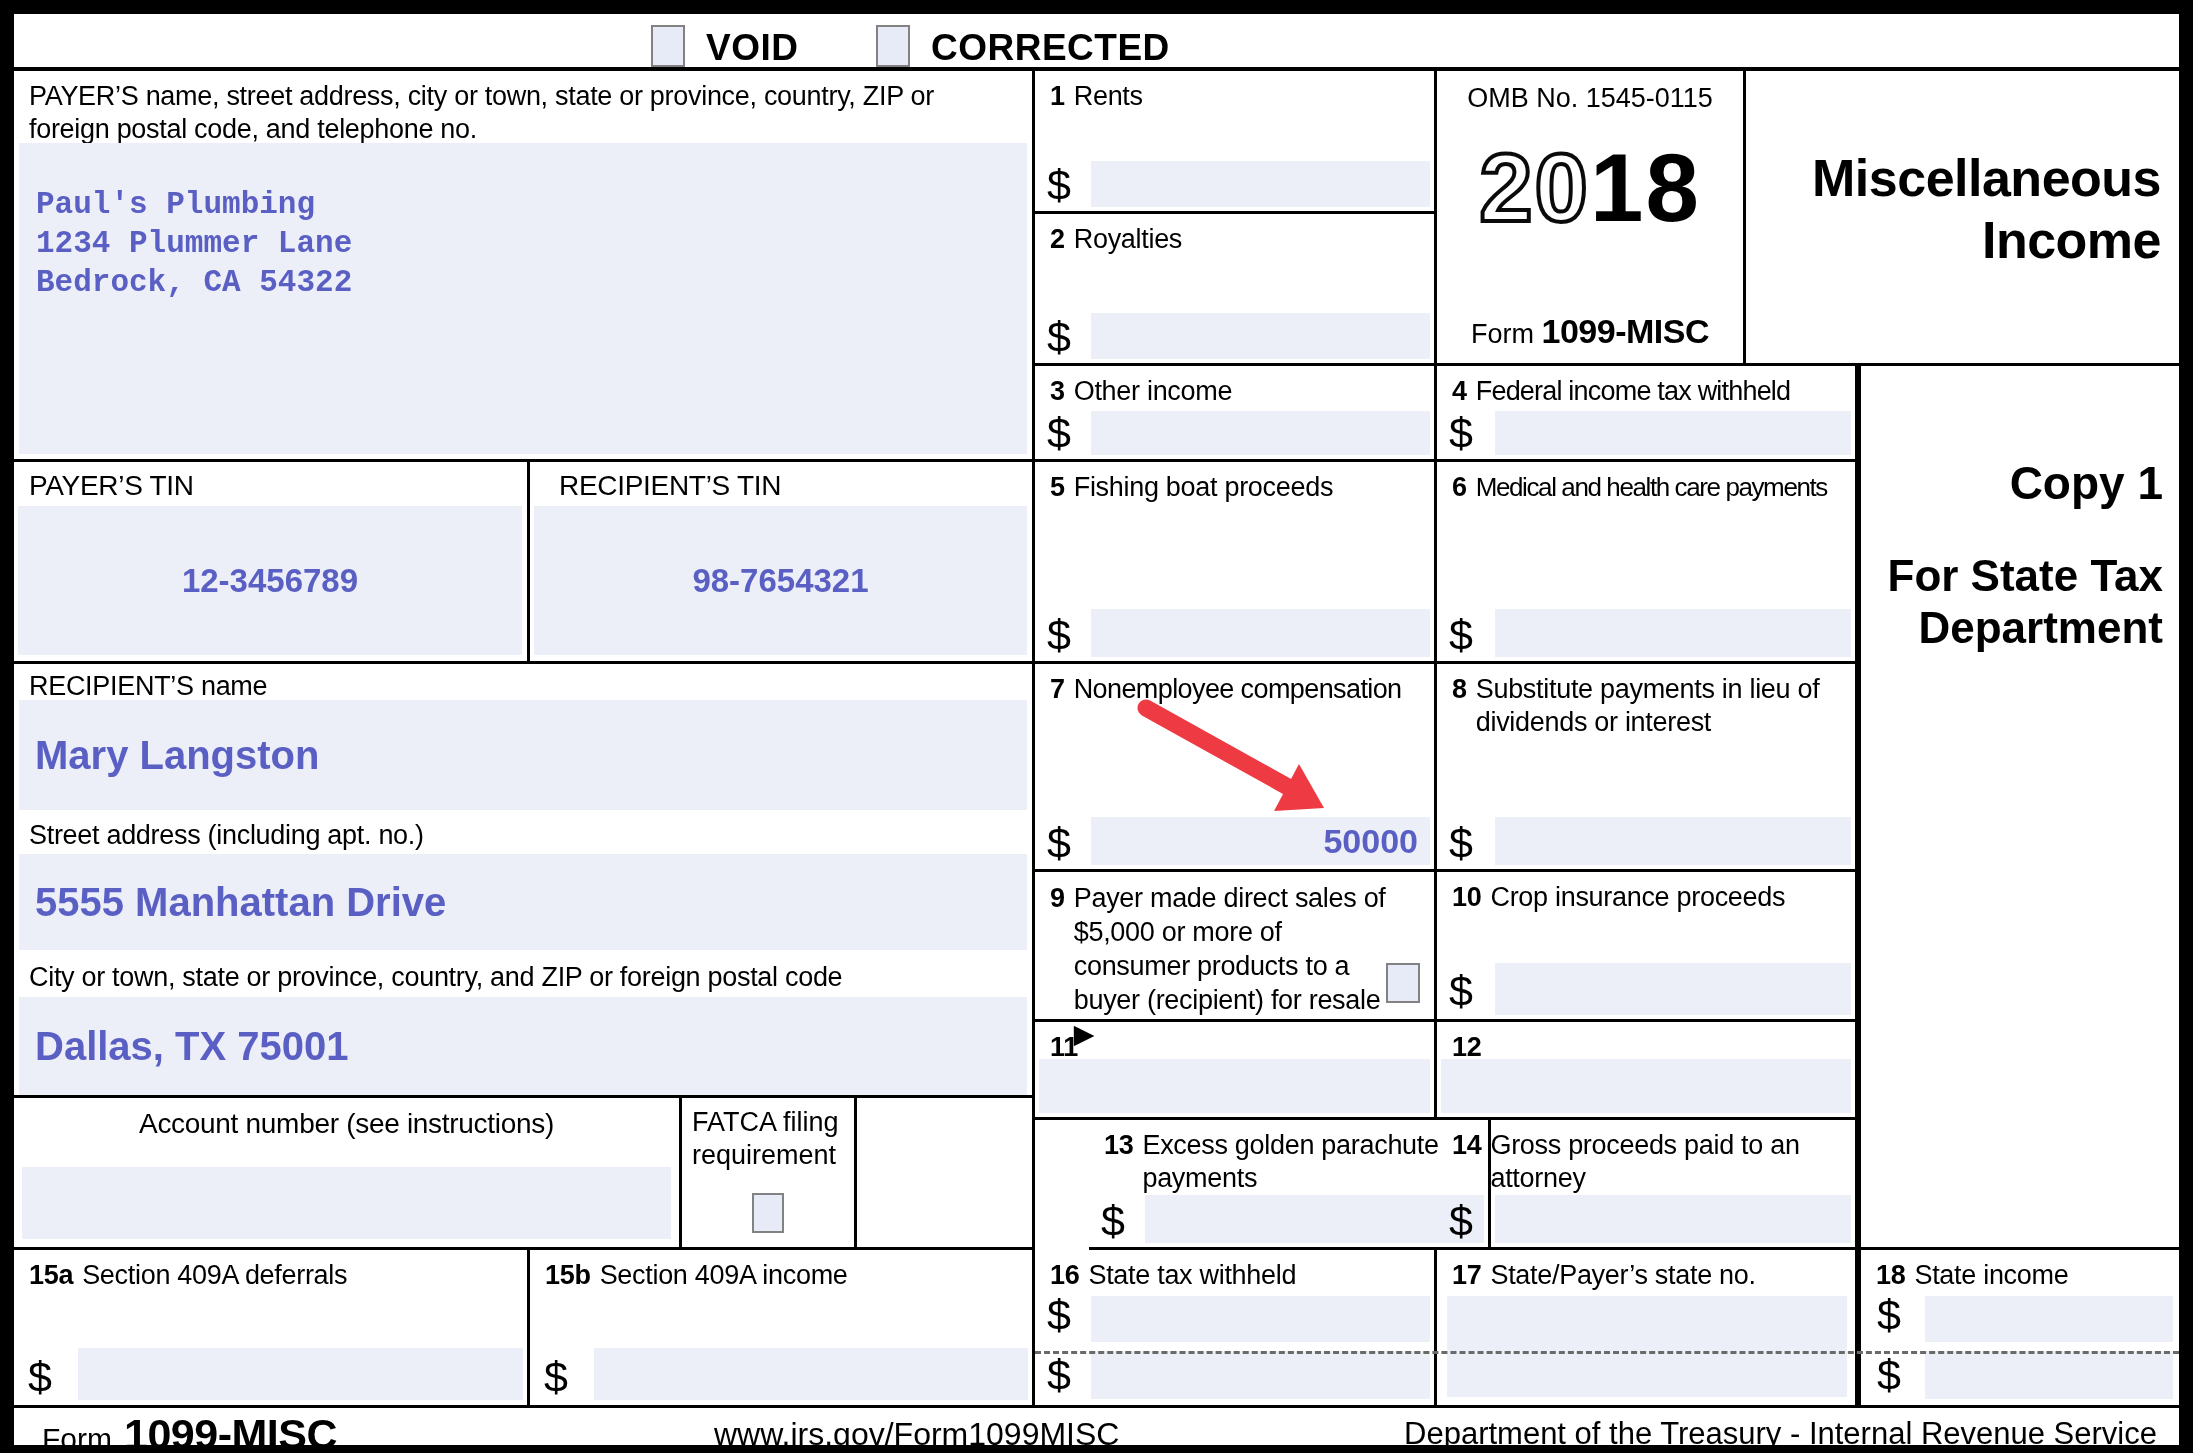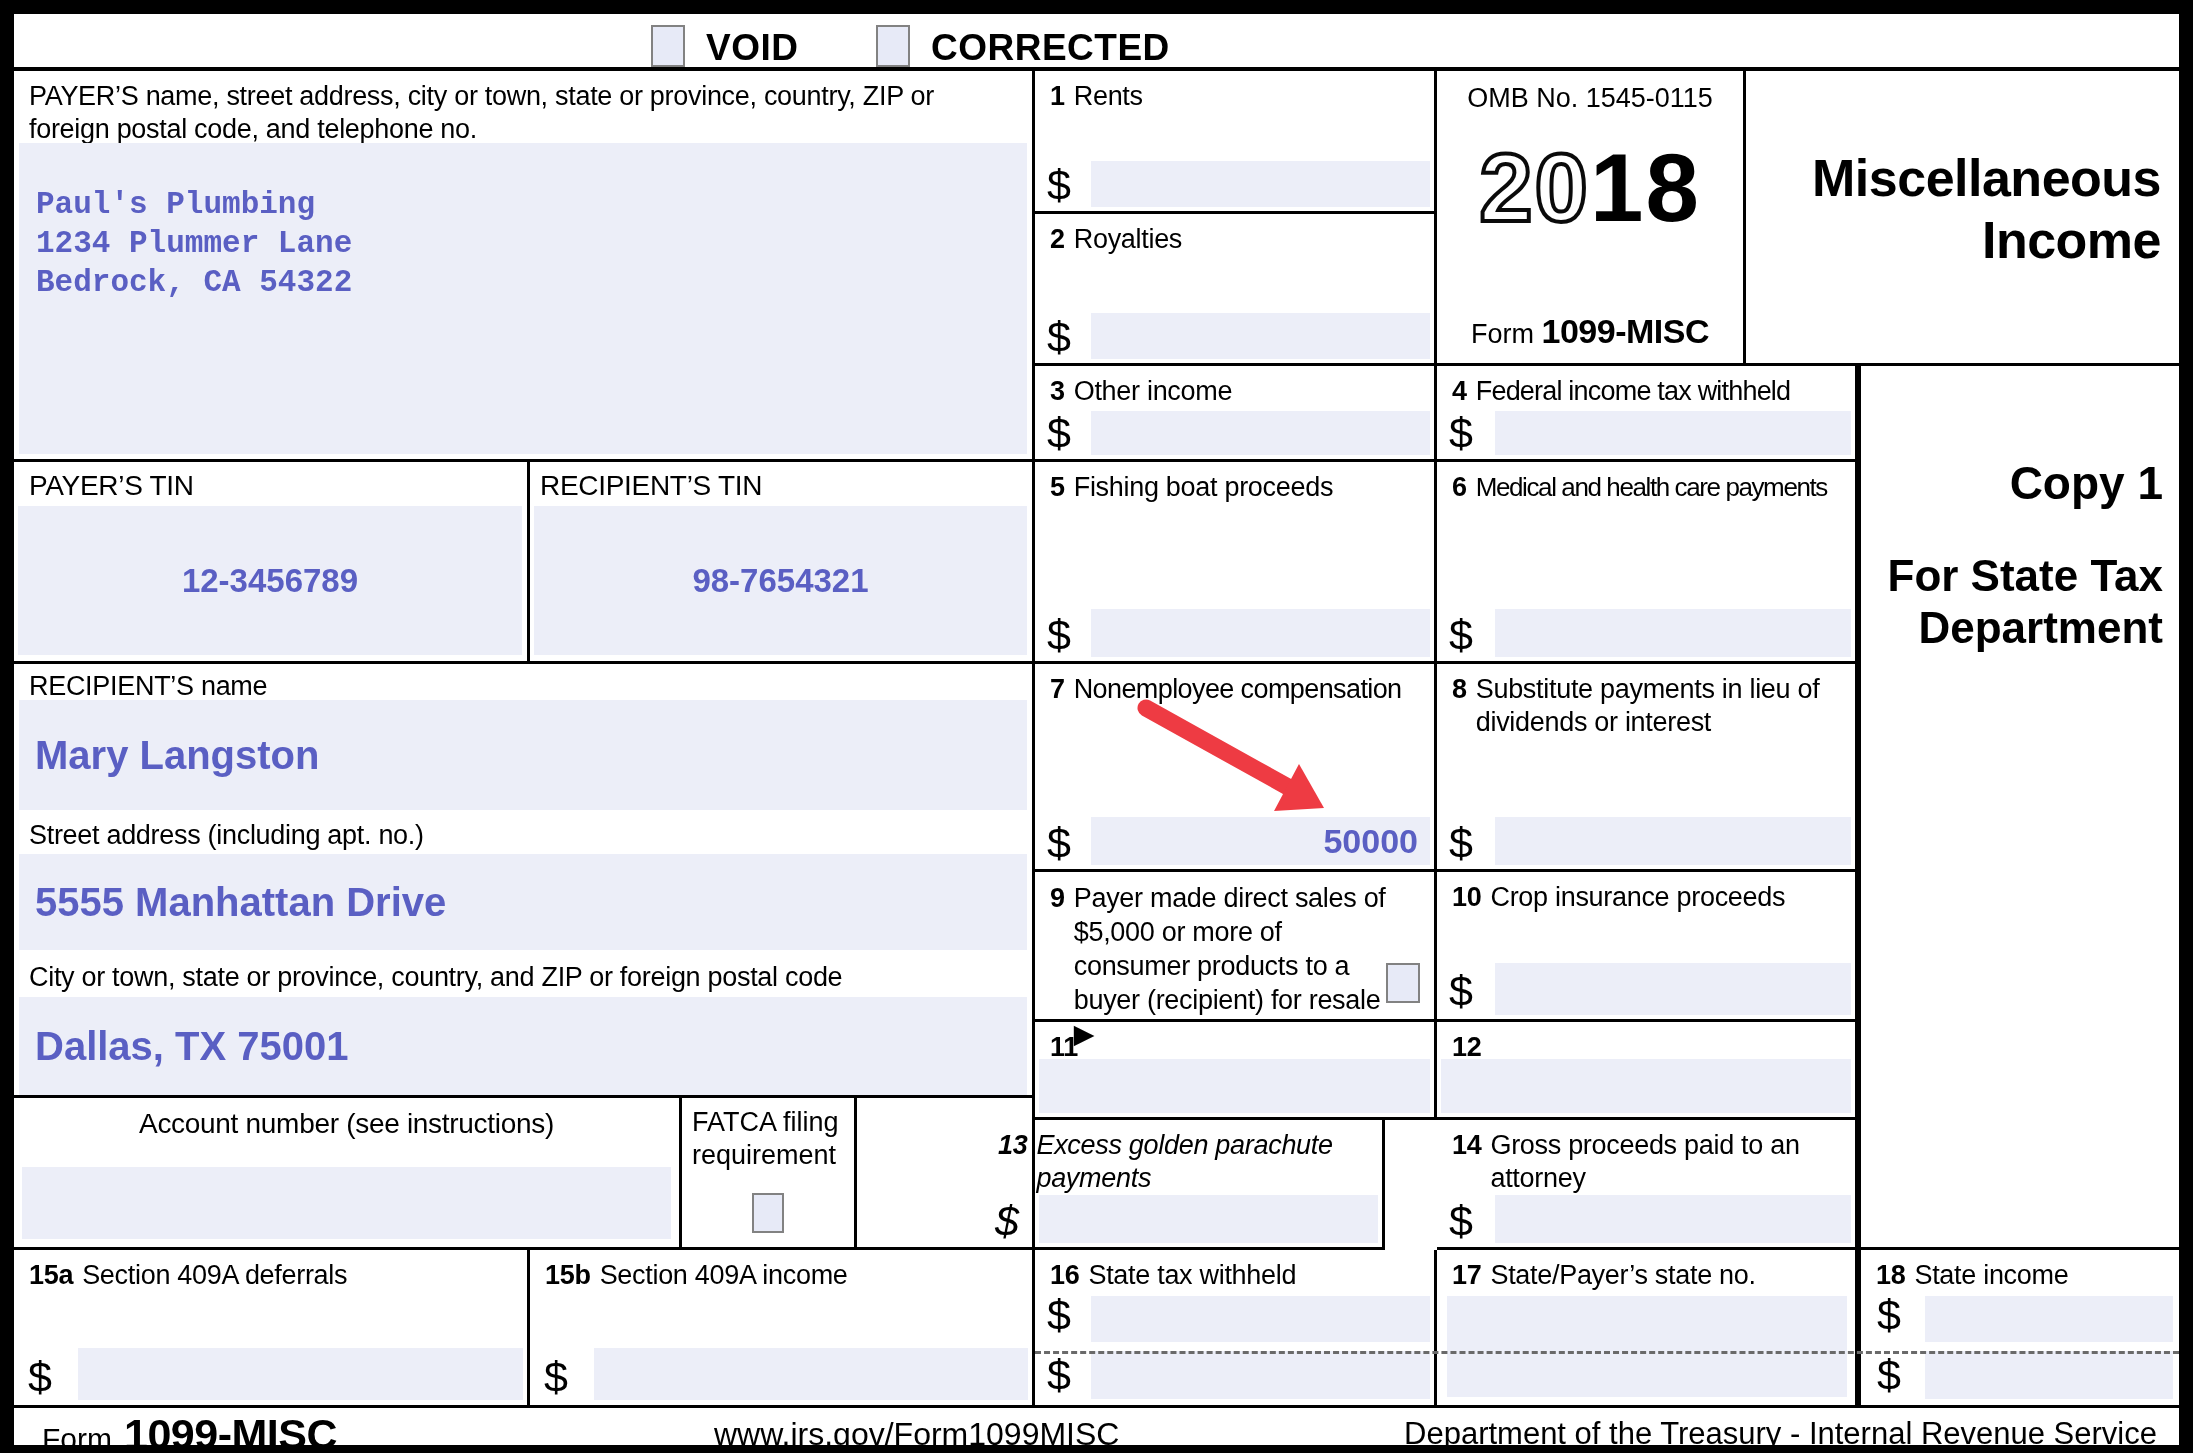--- a/index.html
+++ b/index.html
@@ -117,21 +117,21 @@
     </div>
 
     <div class="c" style="left:0;top:448px;width:516px;height:202px;border-right-width:3px;border-bottom-width:3px;">
       <div class="seclbl" style="padding:8px 0 0 15px;">PAYER’S TIN</div>
       <div class="tinval">
           <span class="val">12-3456789</span>
         </div>
     </div>
 
     <div class="c" style="left:516px;top:448px;width:505px;height:202px;border-right-width:3px;border-bottom-width:3px;">
-      <div class="seclbl" style="padding:8px 0 0 10px;">RECIPIENT’S TIN</div>
+      <div class="seclbl" style="padding:8px 0 0 29px;">RECIPIENT’S TIN</div>
       <div class="tinval">
           <span class="val">98-7654321</span>
         </div>
     </div>
 
     <div class="c" style="left:1021px;top:448px;width:402px;height:202px;border-right-width:3px;border-bottom-width:3px;">
       <div class="lbl">
           <span class="num">5</span>
           <span class="btext">Fishing boat proceeds</span>
         </div>
@@ -212,21 +212,21 @@
       <div class="fld" style="left:4px;right:4px;bottom:4px;height:54px;"></div>
     </div>
 
     <div class="c" style="left:1423px;top:1008px;width:421px;height:98px;border-right-width:3px;border-bottom-width:3px;">
       <div class="lbl">
           <span class="num">12</span>
         </div>
       <div class="fld" style="left:4px;right:4px;bottom:4px;height:54px;"></div>
     </div>
 
-    <div class="c" style="left:969px;top:1106px;width:402px;height:130px;border-right-width:3px;border-bottom-width:3px;font-style:italic;">
+    <div class="c" style="left:1075px;top:1106px;width:402px;height:130px;border-right-width:3px;border-bottom-width:3px;">
       <div class="lbl">
           <span class="num">13</span>
           <span class="btext" style="max-width:300px;">Excess golden parachute payments</span>
         </div>
       <span class="dol" style="left:12px;bottom:4px;">$</span>
       <div class="fld" style="left:56px;right:4px;bottom:4px;height:48px;"></div>
     </div>
 
     <div class="c" style="left:1423px;top:1106px;width:421px;height:130px;border-right-width:3px;border-bottom-width:3px;">
       <div class="lbl">

